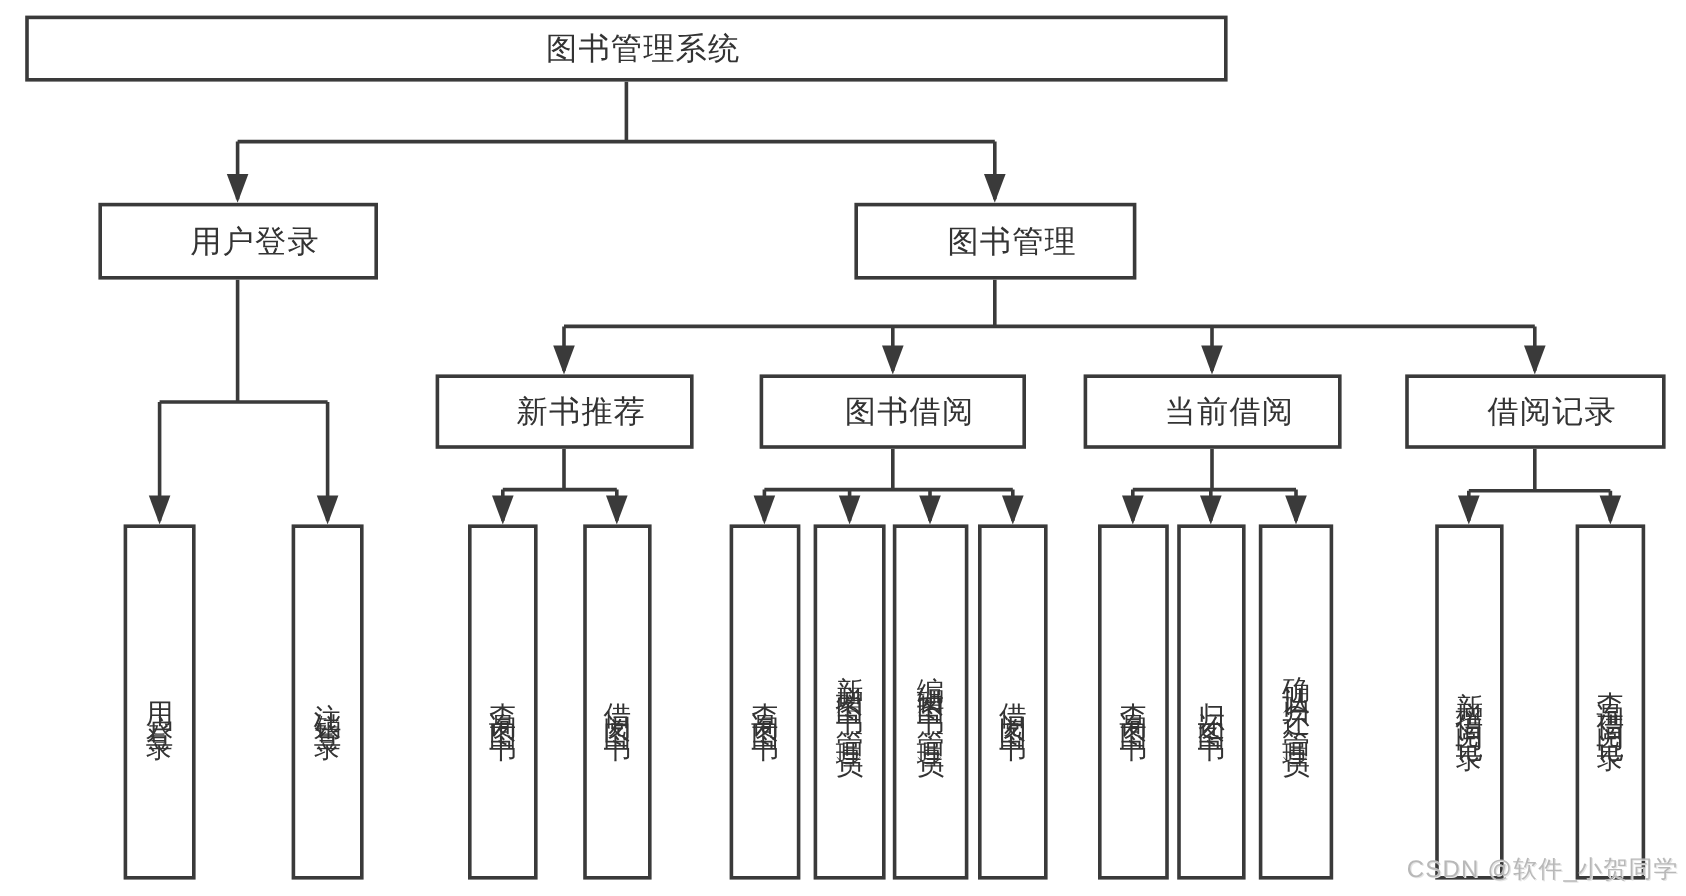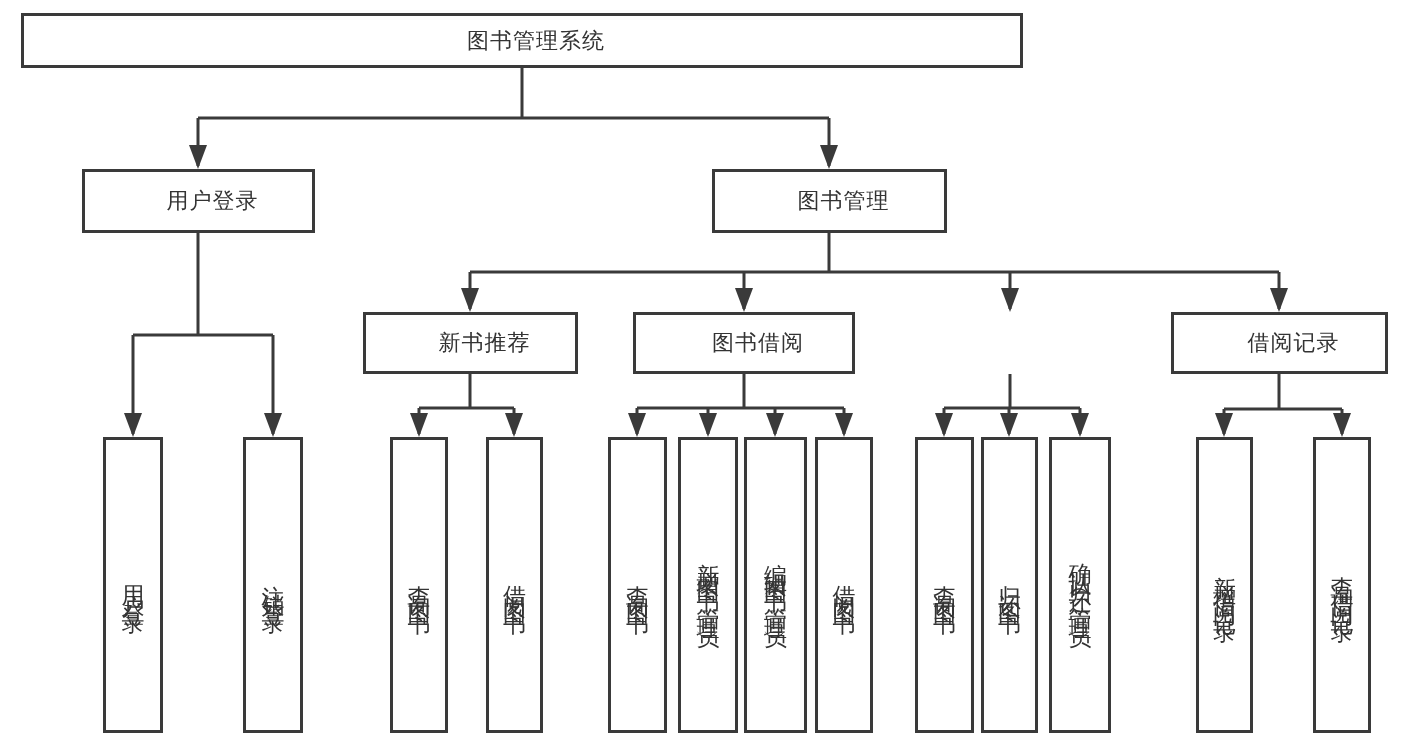--- a/index.html
+++ b/index.html
@@ -21,21 +21,21 @@
     position: absolute;
     box-sizing: border-box;
     background: #ffffff;
     border: 3px solid #3a3a3a;
     display: flex;
     align-items: center;
     justify-content: center;
     z-index: 2;
   }
   .hnode {
-    font-size: 22px;
+    font-size: 26px;
     letter-spacing: 1px;
     white-space: nowrap;
     padding-left: 28px;
   }
   .root  { left: 21px;  top: 13px;  width: 1002px; height: 55px; }
   .lvl2  { top: 169px; height: 64px; }
   .lvl3  { top: 312px; height: 62px; }
   .leaf  { top: 437px; height: 296px; }
   .vtext {
     writing-mode: vertical-rl;
@@ -115,20 +115,23 @@
   <div class="node hnode lvl2" style="left:712px;width:235px;text-align:right;">
     <span>图书管理</span>
   </div>
 
   <div class="node hnode lvl3" style="left:633px;width:222px;">
     <span>图书借阅</span>
   </div>
   <div class="node hnode lvl3" style="left:363px;width:215px;">
     <span>新书推荐</span>
   </div>
+  <div class="node hnode lvl3" style="left:903px;width:215px;">
+    <span>当前借阅</span>
+  </div>
   <div class="node hnode lvl3" style="left:1171px;width:217px;">
     <span>借阅记录</span>
   </div>
 
   <div class="node leaf" style="left:103px;width:60px;">
     <span class="vtext">用户登录</span>
   </div>
   <div class="node leaf" style="left:243px;width:60px;">
     <span class="vtext">注销登录</span>
   </div>
@@ -163,14 +166,15 @@
     <span class="vtext">确认归还（管理员）</span>
   </div>
 
   <div class="node leaf" style="left:1196px;width:57px;">
     <span class="vtext">新增借阅记录</span>
   </div>
   <div class="node leaf" style="left:1313px;width:58px;">
     <span class="vtext">查询借阅记录</span>
   </div>
 
+  <div class="watermark">CSDN @软件_小贺同学</div>
 
 </div>
 
 </body></html>

